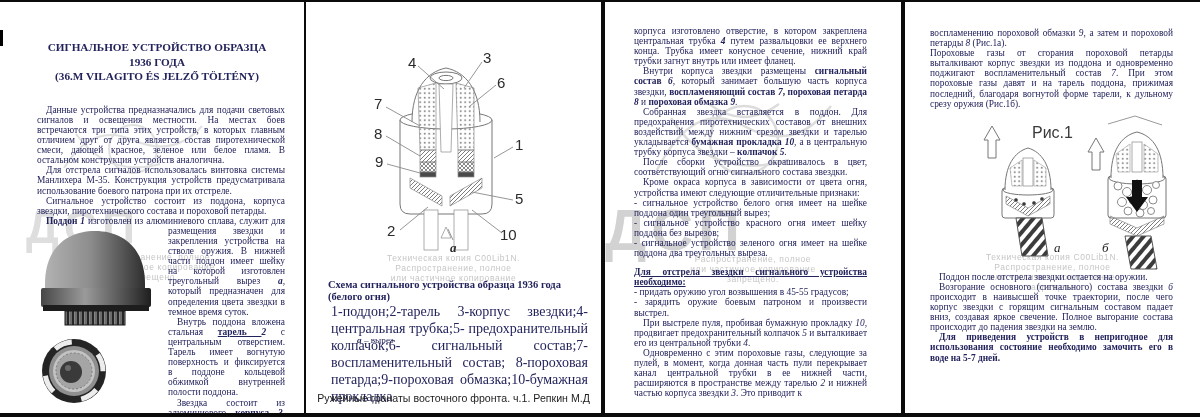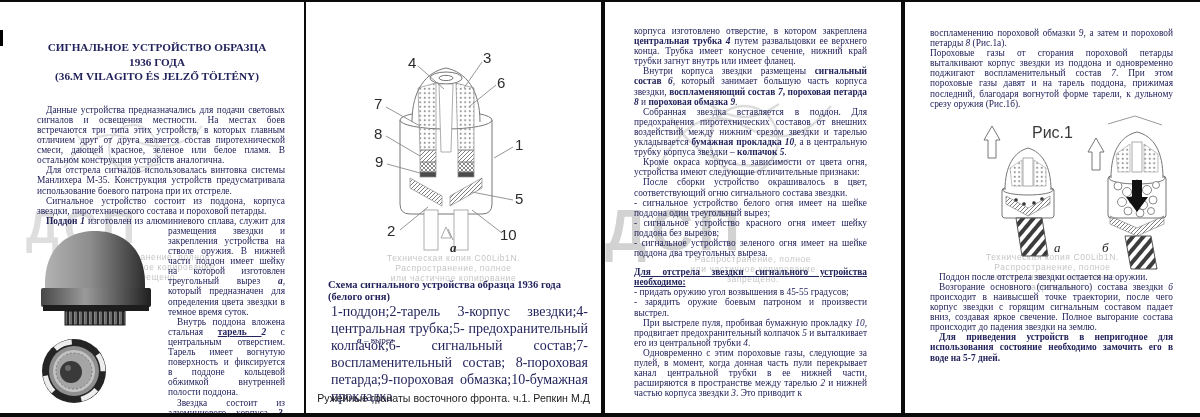--- a/index.html
+++ b/index.html
@@ -116,21 +116,21 @@
         <circle cx="33" cy="34" r="25" fill="#8f8f8f"></circle>
         <circle cx="33" cy="34" r="21" fill="#c3c3c3"></circle>
         <circle cx="33" cy="34" r="18" fill="#a5a5a5" stroke="#7c7c7c" stroke-dasharray="2 2"></circle>
         <circle cx="30" cy="35" r="11" fill="#3a3a3a"></circle>
         <circle cx="27" cy="31" r="3" fill="#6a6a6a"></circle>
       </svg>
     </div>
 
     <p class="ind"><span style="font-weight: bold;">Поддон </span><span style="font-weight: bold; font-style: italic;">1</span><span> изготовлен из алюминиевого сплава, служит для размещения звездки и закрепления устройства на стволе оружия. В нижней части поддон имеет шейку на которой изготовлен треугольный вырез </span><span style="font-weight: bold; font-style: italic;">а</span><span>, который предназначен для определения цвета звездки в темное время суток.</span></p>
     <p class="ind"><span>Внутрь поддона вложена стальная </span><span style="font-weight: bold; text-decoration: underline;">тарель </span><span style="font-weight: bold; font-style: italic;">2</span><span> с центральным отверстием. Тарель имеет вогнутую поверхность и фиксируется в поддоне кольцевой обжимкой внутренней полости поддона.</span></p>
-    <p class="ind"><span>Звездка состоит из алюминиевого </span><span style="font-weight: normal;">корпуса </span><span style="font-weight: bold; font-style: italic;">3</span><span>, имеющего цилиндро-оживальную форму и служащего для размещения пиротехнических составов. Нижний край корпуса загнут внутрь, а в верхней части</span></p>
+    <p class="ind"><span>Звездка состоит из алюминиевого </span><span style="font-weight: bold;">корпуса </span><span style="font-weight: bold; font-style: italic;">3</span><span>, имеющего цилиндро-оживальную форму и служащего для размещения пиротехнических составов. Нижний край корпуса загнут внутрь, а в верхней части</span></p>
   </section>
 
   <div class="divider" id="div1"></div>
 
   <section class="page" id="page2">
     <svg id="diagram" width="295" height="254" viewBox="0 0 295 254">
       <defs>
         <pattern id="dots" width="4.5" height="4.5" patternUnits="userSpaceOnUse">
             <circle cx="1.7" cy="1.7" r="1" fill="#8d8d8d"></circle>
           </pattern>
@@ -213,25 +213,25 @@
         <path d="M70,14 Q105,40 140,14"></path>
       </svg>
     </div>
     <div class="wm-big">ДСП</div>
     <div class="wm-lines">
       <div>Распространение, полное</div>
       <div>или частичное копирование</div>
       <div>запрещено.</div>
     </div>
 
-    <p class="noind"><span>корпуса изготовлено отверстие, в котором закреплена </span><span style="font-weight: bold;">центральная трубка </span><span style="font-weight: bold; font-style: italic;">4</span><span> путем развальцовки ее верхнего конца. Трубка имеет конусное сечение, нижний край трубки загнут внутрь или имеет фланец.</span></p>
+    <p class="noind"><span>корпуса изготовлено отверстие, в котором закреплена </span><span style="font-weight: normal;">центральная трубка </span><span style="font-weight: bold; font-style: italic;">4</span><span> путем развальцовки ее верхнего конца. Трубка имеет конусное сечение, нижний край трубки загнут внутрь или имеет фланец.</span></p>
     <p class="ind"><span>Внутри корпуса звездки размещены </span><span style="font-weight: bold;">сигнальный состав </span><span style="font-weight: bold; font-style: italic;">6</span><span>, который занимает большую часть корпуса звездки, </span><span style="font-weight: bold;">воспламеняющий состав </span><span style="font-weight: bold; font-style: italic;">7</span><span style="font-weight: bold;">, пороховая петарда </span><span style="font-weight: bold; font-style: italic;">8</span><span> и </span><span style="font-weight: bold;">пороховая обмазка </span><span style="font-weight: bold; font-style: italic;">9</span><span>.</span></p>
     <p class="ind"><span>Собранная звездка вставляется в поддон. Для предохранения пиротехнических составов от внешних воздействий между нижним срезом звездки и тарелью укладывается </span><span style="font-weight: bold;">бумажная прокладка </span><span style="font-weight: bold; font-style: italic;">10</span><span>, а в центральную трубку корпуса звездки – </span><span style="font-weight: bold;">колпачок </span><span style="font-weight: bold; font-style: italic;">5</span><span>.</span></p>
+    <p class="ind"><span>После сборки устройство окрашивалось в цвет, соответствующий огню сигнального состава звездки.</span></p>
     <p class="ind"><span>Кроме окраса корпуса в зависимости от цвета огня, устройства имеют следующие отличительные признаки:</span></p>
-    <p class="ind"><span>После сборки устройство окрашивалось в цвет, соответствующий огню сигнального состава звездки.</span></p>
     <p class="noind"><span>- сигнальное устройство белого огня имеет на шейке поддона один треугольный вырез;</span></p>
     <p class="noind"><span>- сигнальное устройство красного огня имеет шейку поддона без вырезов;</span></p>
     <p class="noind"><span>- сигнальное устройство зеленого огня имеет на шейке поддона два треугольных выреза.</span></p>
     <p class="noind hd"><span>Для отстрела звездки сигнального устройства необходимо:</span></p>
     <p class="noind"><span>- придать оружию угол возвышения в 45-55 градусов;</span></p>
     <p class="noind"><span>- зарядить оружие боевым патроном и произвести выстрел.</span></p>
     <p class="ind"><span>При выстреле пуля, пробивая бумажную прокладку </span><span style="font-style: italic;">10</span><span>, продвигает предохранительный колпачок </span><span style="font-style: italic;">5</span><span> и выталкивает его из центральной трубки </span><span style="font-style: italic;">4</span><span>.</span></p>
     <p class="ind"><span>Одновременно с этим пороховые газы, следующие за пулей, в момент, когда донная часть пули перекрывает канал центральной трубки в ее нижней части, расширяются в пространстве между тарелью </span><span style="font-style: italic;">2</span><span> и нижней частью корпуса звездки </span><span style="font-style: italic;">3</span><span>. Это приводит к</span></p>
   </section>
 

